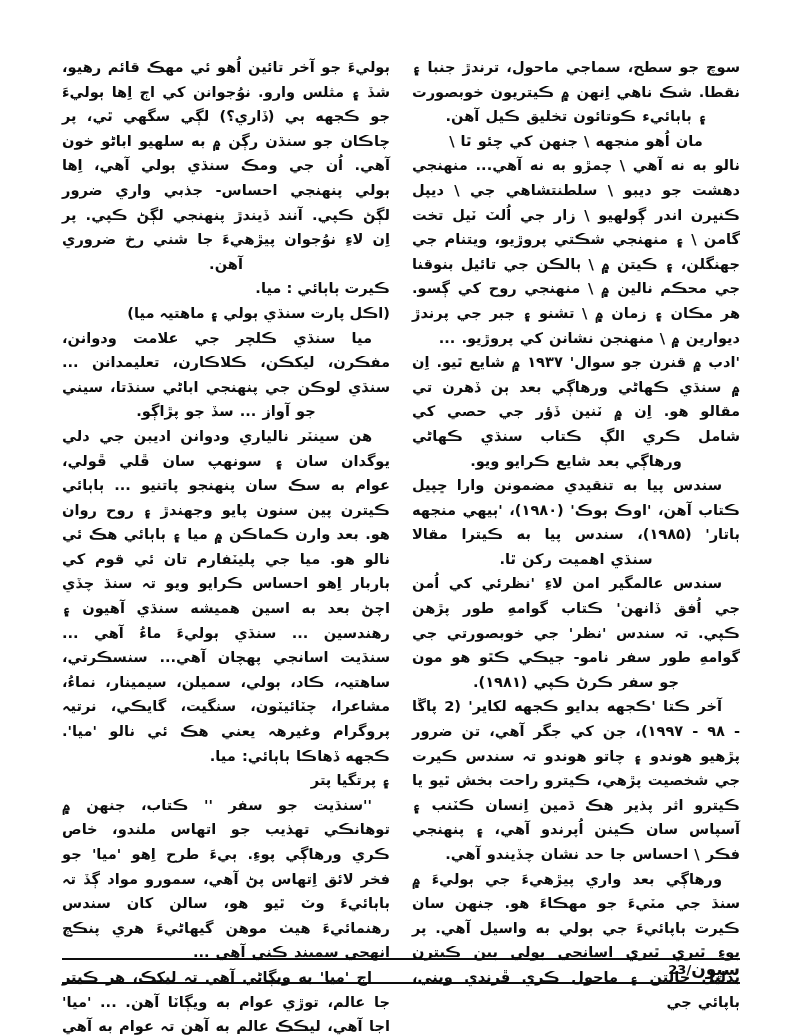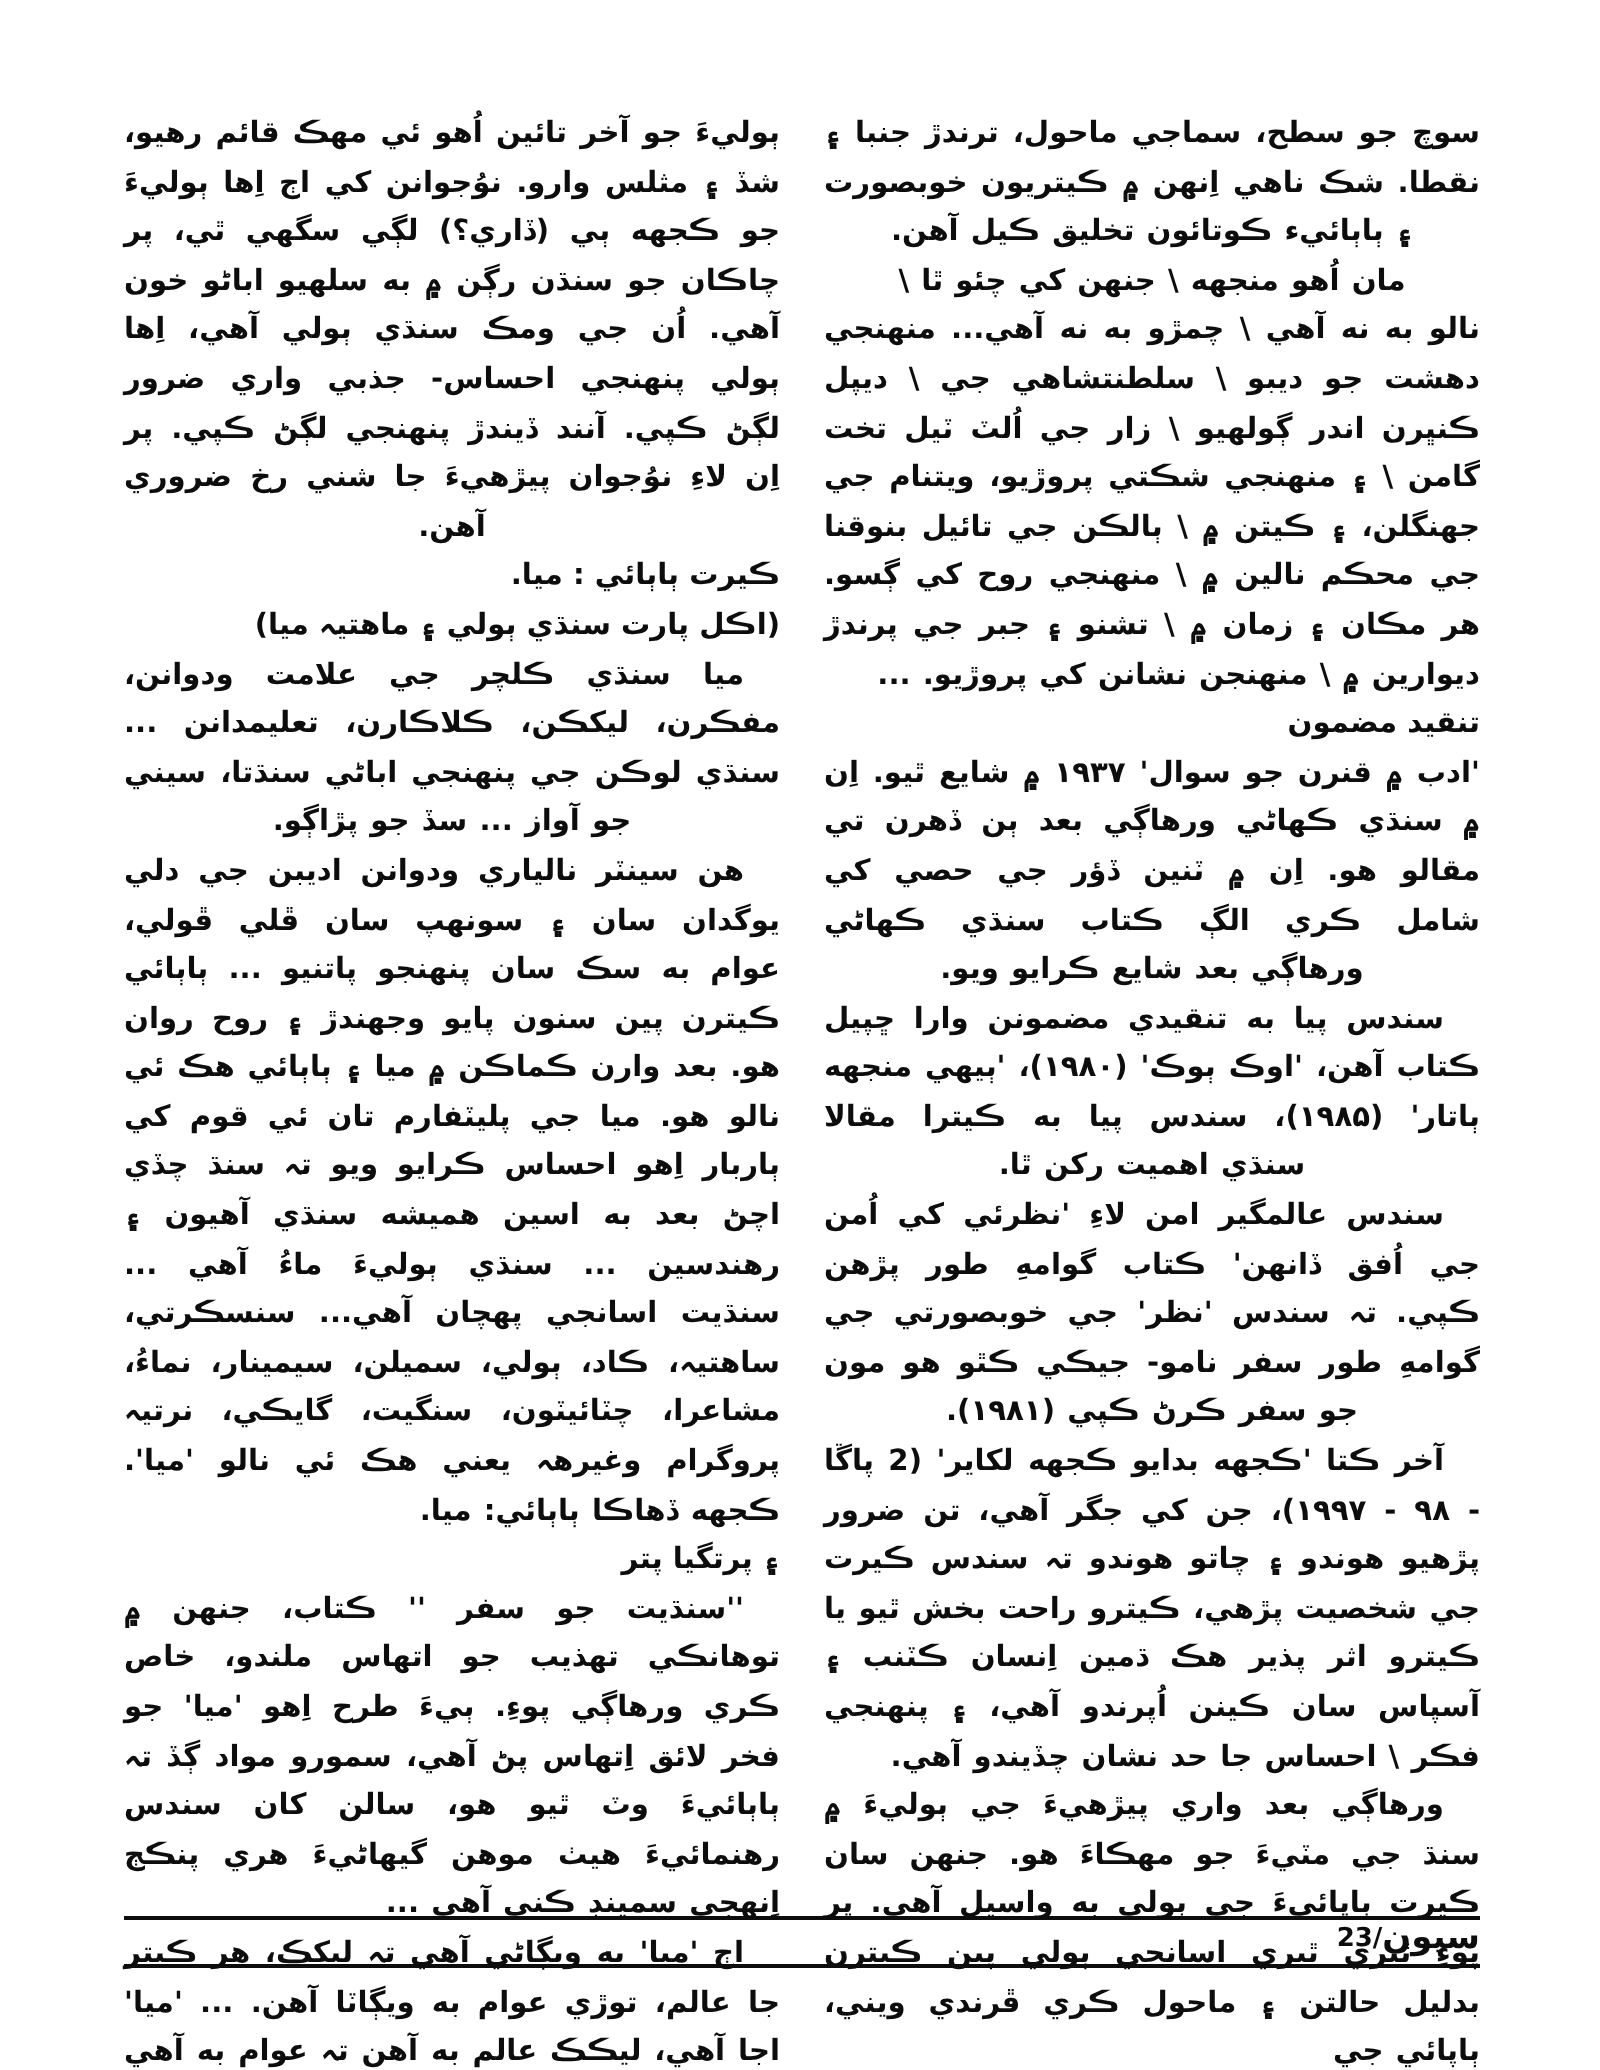--- a/index.html
+++ b/index.html
@@ -109,21 +109,20 @@
 <body>
 
 <div id="page">
 
   <div id="columns">
 
     <div class="column" id="col-right">
       <p class="para last-center">سوچ جو سطح، سماجي ماحول، ترندڙ جنبا ۽ نقطا. شڪ ناهي اِنهن ۾ ڪيتريون خوبصورت ۽ ٻاٻائيء ڪوتائون تخليق ڪيل آهن.</p>
       <p class="para last-center">مان اُهو منجهه \ جنهن کي چئو ٿا \</p>
       <p class="para">نالو به نه آهي \ چمڙو به نه آهي... منهنجي دهشت جو ديبو \ سلطنتشاهي جي \ ديپل ڪنڀرن اندر ڳولهيو \ زار جي اُلٽ ٽيل تخت گامن \ ۽ منهنجي شڪتي پروڙيو، ويتنام جي جهنگلن، ۽ ڪيتن ۾ \ ٻالڪن جي تائيل بنوقنا جي محڪم نالين ۾ \ منهنجي روح کي ڳسو. هر مڪان ۽ زمان ۾ \ تشنو ۽ جبر جي پرندڙ ديوارين ۾ \ منهنجن نشانن کي پروڙيو. ...</p>
-      <p class="heading-line">تنقيد مضمون</p>
       <p class="para last-center">'ادب ۾ قنرن جو سوال' ۱۹۳۷ ۾ شايع ٿيو. اِن ۾ سنڌي ڪهاڻي ورهاڳي بعد ٻن ڏهرن تي مقالو هو. اِن ۾ ٽنين ڏؤر جي حصي کي شامل ڪري الڳ ڪتاب سنڌي ڪهاڻي ورهاڳي بعد شايع ڪرايو ويو.</p>
       <p class="para indent last-center">سندس پيا به تنقيدي مضمونن وارا ڇپيل ڪتاب آهن، 'اوڪ ٻوڪ' (۱۹۸۰)، 'ٻيهي منجهه ٻاتار' (۱۹۸۵)، سندس پيا به ڪيترا مقالا سنڌي اهميت رکن ٿا.</p>
       <p class="para indent last-center">سندس عالمگير امن لاءِ 'نظرئي کي اُمن جي اُفق ڏانهن' ڪتاب گوامهِ طور پڙهن ڪپي. تہ سندس 'نظر' جي خوبصورتي جي گوامهِ طور سفر نامو- جيڪي ڪٿو هو مون جو سفر ڪرڻ ڪپي (۱۹۸۱).</p>
       <p class="para indent">آخر ڪتا 'ڪجهه بدايو ڪجهه لکاير' (2 پاڱا - ۹۸ - ۱۹۹۷)، جن کي جگر آهي، تن ضرور پڙهيو هوندو ۽ چاتو هوندو تہ سندس ڪيرت جي شخصيت پڙهي، ڪيترو راحت بخش ٿيو يا ڪيترو اثر پذير هڪ ڌمين اِنسان ڪٽنب ۽ آسپاس سان ڪينن اُپرندو آهي، ۽ پنهنجي فڪر \ احساس جا حد نشان چڏيندو آهي.</p>
       <p class="para indent">ورهاڳي بعد واري پيڙهيءَ جي ٻوليءَ ۾ سنڌ جي مٽيءَ جو مهڪاءَ هو. جنهن سان ڪيرت ٻاپائيءَ جي ٻولي به واسيل آهي. پر پوءِ ٿيري ٿيري اسانجي ٻولي پين ڪيترن بدليل حالتن ۽ ماحول ڪري ڦرندي ويني، ٻاپائي جي</p>
     </div>
 
     <div class="column" id="col-left">
       <p class="para last-center">ٻوليءَ جو آخر تائين اُهو ئي مهڪ قائم رهيو، شڏ ۽ مثلس وارو. نوُجوانن کي اڄ اِها ٻوليءَ جو ڪجهه ٻي (ڏاري؟) لڳي سگهي ٿي، پر چاڪان جو سنڌن رڳن ۾ به سلهيو اباڻو خون آهي. اُن جي ومڪ سنڌي ٻولي آهي، اِها ٻولي پنهنجي احساس- جذبي واري ضرور لڳڻ ڪپي. آنند ڏيندڙ پنهنجي لڳڻ ڪپي. پر اِن لاءِ نوُجوان پيڙهيءَ جا شني رخ ضروري آهن.</p>
       <p class="heading-line">ڪيرت ٻاٻائي : ميا.</p>

